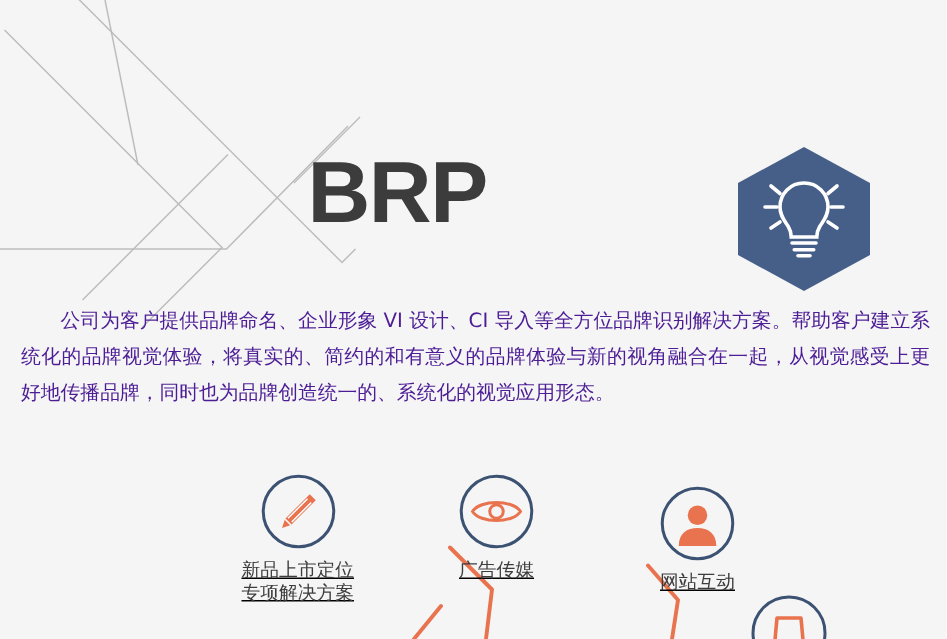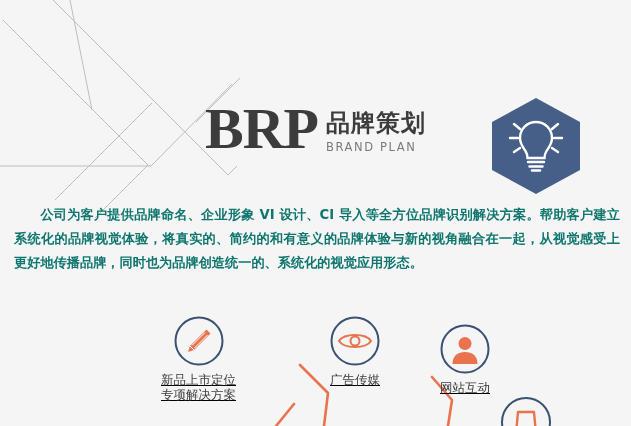--- a/index.html
+++ b/index.html
@@ -26,27 +26,27 @@
 
   
   #brand {
     position: absolute;
     left: 205px;
     top: 100px;
     display: flex;
     align-items: center;
   }
   #brp-word {
-    font-family: Liberation Serif, serif;
+    font-family: Liberation Sans, sans-serif;
     font-size: 58px;
     font-weight: 700;
     letter-spacing: -1px;
     color: #3c3c3c;
     line-height: 1;
-    margin-right: 8px;
+    margin-right: 22px;
     text-align: center;
   }
   #brand-cn-block {
     display: flex;
     flex-direction: column;
     justify-content: center;
     padding-top: 6px;
   }
   #brand-cn {
     font-size: 24px;
@@ -72,24 +72,23 @@
   }
 
   
   #body-copy {
     position: absolute;
     left: 14px;
     top: 203px;
     width: 606px;
     font-size: 13.2px;
     line-height: 24px;
-    color: #0f766e;
+    color: #4c1d95;
     text-align: justify;
     text-indent: 2em;
-    font-weight: bold;
   }
 
   
   .feature {
     position: absolute;
     display: flex;
     flex-direction: column;
     align-items: center;
     text-decoration: underline;
   }
@@ -99,21 +98,21 @@
   }
   .feature-label {
     margin-top: 6px;
     font-size: 12.5px;
     line-height: 15px;
     color: #3d3d3d;
     text-align: center;
     white-space: pre-line;
   }
   #feature-0 { left: 161px; top: 316px; }
-  #feature-1 { left: 306px; top: 316px; margin-left: 24px; }
+  #feature-1 { left: 306px; top: 316px; }
   #feature-2 { left: 440px; top: 324px; }
 
   #feature-partial {
     position: absolute;
     left: 500px;
     top: 396px;
     width: 52px;
     height: 52px;
   }
 
@@ -136,24 +135,20 @@
       <polyline points="48,-5 228,175 237,166"></polyline>
       <polyline points="70,0 92,110"></polyline>
       <polyline points="0,166 151,166 232,84"></polyline>
       <polyline points="55,200 152,103"></polyline>
       <polyline points="196,122 240,78"></polyline>
     </g>
   </svg>
 
   <div id="brand">
     <div id="brp-word">BRP</div>
-    <div id="brand-cn-block">
-      <div id="brand-cn">品牌策划</div>
-      <div id="brand-en">BRAND PLAN</div>
-    </div>
   </div>
 
   <svg id="hex-logo" viewBox="0 0 96 100" xmlns="http://www.w3.org/2000/svg">
     <polygon points="48,2 92,26 92,74 48,98 4,74 4,26" fill="#465f88"></polygon>
     <g stroke="#ffffff" stroke-width="2.4" fill="none" stroke-linecap="round">
       <path d="M48,26 C39,26 32,33 32,42 C32,48 35,51 37.5,55 C39,57.5 39.5,60 39.5,62 L56.5,62 C56.5,60 57,57.5 58.5,55 C61,51 64,48 64,42 C64,33 57,26 48,26 Z"></path>
       <path d="M40,66 L56,66"></path>
       <path d="M41.5,70.5 L54.5,70.5"></path>
       <path d="M44,74.5 L52,74.5"></path>
       <path d="M22,42 L30,42"></path>

